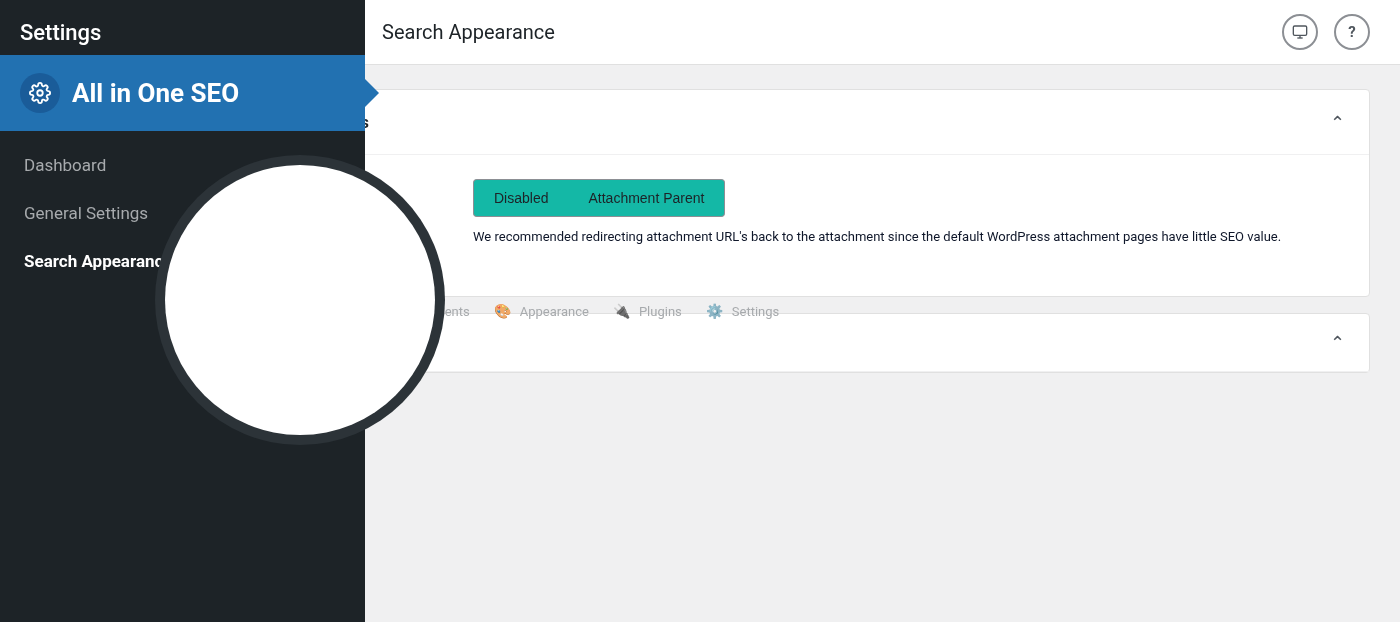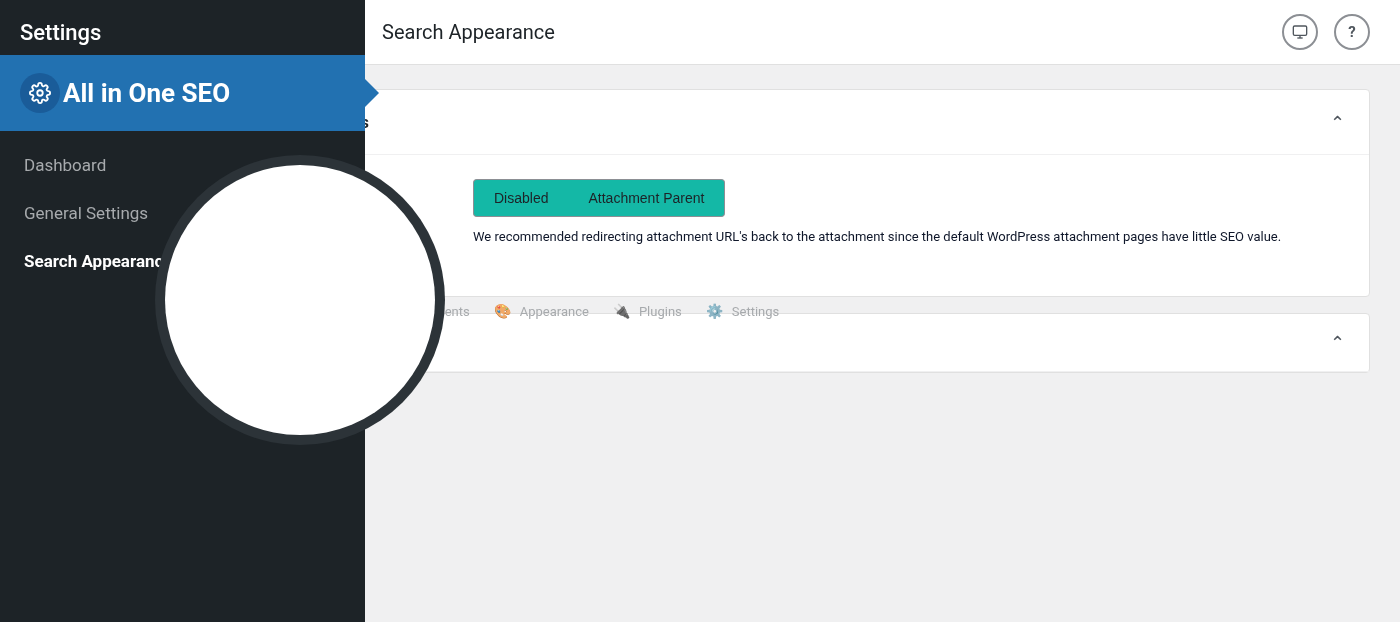--- a/index.html
+++ b/index.html
@@ -62,21 +62,21 @@
       background: #fff;
       display: flex;
       align-items: center;
       justify-content: center;
     }
 
     .aioseo-header {
       background: #2271b1;
       display: flex;
       align-items: center;
-      gap: 3px;
+      gap: 12px;
       padding: 18px 20px;
       color: #fff;
     }
     .aioseo-header .gear-icon {
       width: 40px;
       height: 40px;
       background: #1a5c99;
       border-radius: 50%;
       display: flex;
       align-items: center;

